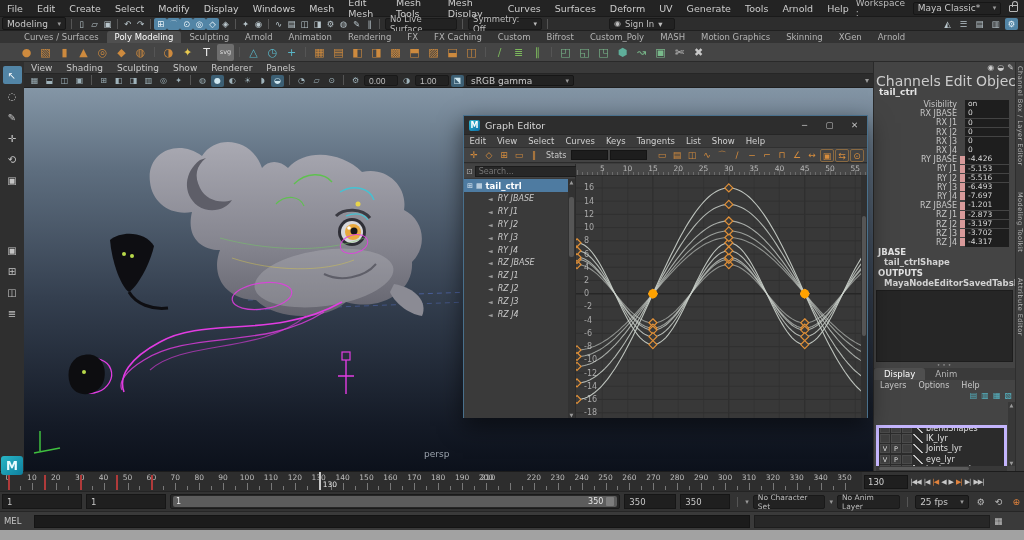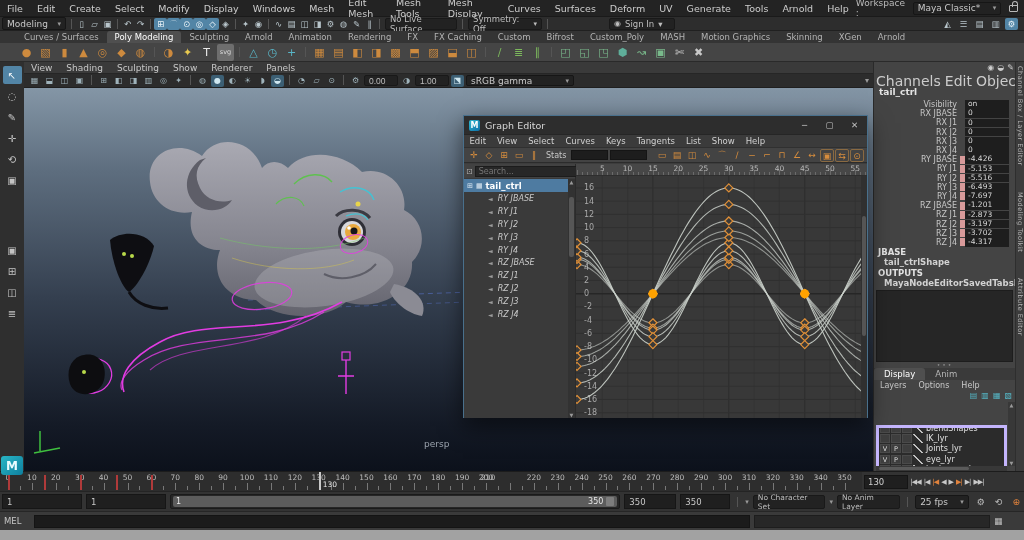--- a/index.html
+++ b/index.html
@@ -33,21 +33,21 @@
   .tbico{width:19px;height:18px;display:flex;align-items:center;justify-content:center;font-size:10px;color:#c4c4c4;border-radius:2px;}
   .tbico.active{background:#5285a6;color:#fff;}
   .tbgap{height:46px;}
   #viewport{left:24px;top:62px;width:849px;height:409px;background:#333;overflow:hidden;}
   #vp-menus{height:12px;background:#3a3a3a;display:flex;align-items:center;border-bottom:1px solid #262626;}
   .vpm{font-size:9px;color:#c8c8c8;padding:0 7px;}
   #vp-icons{height:14px;background:#2c2c2c;display:flex;align-items:center;gap:2px;padding:0 4px;border-bottom:1px solid #1f1f1f;}
   .vpico{width:13px;height:12px;font-size:8px;line-height:12px;text-align:center;color:#9fb3bb;}
   .vpico.hl{background:#3c5f74;border-radius:2px;color:#cfe7f0;}
   #vp-3d{position:absolute;left:0;top:26px;width:849px;height:383px;background:linear-gradient(180deg,#8496a6 0%,#5d6d7e 22%,#343f4f 55%,#141a26 88%,#0c111b 100%);}
-  #persp-label{position:absolute;left:400px;bottom:22px;font-size:9px;color:#9aa2ac;}
+  #persp-label{position:absolute;left:400px;bottom:12px;font-size:9px;color:#9aa2ac;}
   #axis-gizmo{position:absolute;left:6px;bottom:14px;}
   #maya-logo{left:1px;top:456px;width:22px;height:19px;border-radius:3px;background:linear-gradient(135deg,#29b6c6,#0e7f9e);color:#eafcff;font-size:12px;font-weight:bold;display:flex;align-items:center;justify-content:center;z-index:30;}
   
   #dock{left:873px;top:62px;width:151px;height:409px;background:#444;border-left:1px solid #2a2a2a;}
   #dock-content{position:absolute;left:0;top:0;width:142px;height:409px;}
   #dock-tabsv{position:absolute;right:0;top:0;width:9px;height:409px;background:#3c3c3c;border-left:1px solid #2e2e2e;display:flex;flex-direction:column;gap:26px;padding-top:4px;align-items:center;}
   .vtab{writing-mode:vertical-rl;font-size:6.5px;color:#b5b5b5;letter-spacing:.5px;}
   #dock-icons{position:absolute;right:2px;top:0;height:12px;display:flex;gap:3px;align-items:center;}
   .dkico{font-size:8px;line-height:10px;}
   #cb-menus{position:absolute;left:0;top:12px;width:142px;height:13px;display:flex;align-items:center;}

